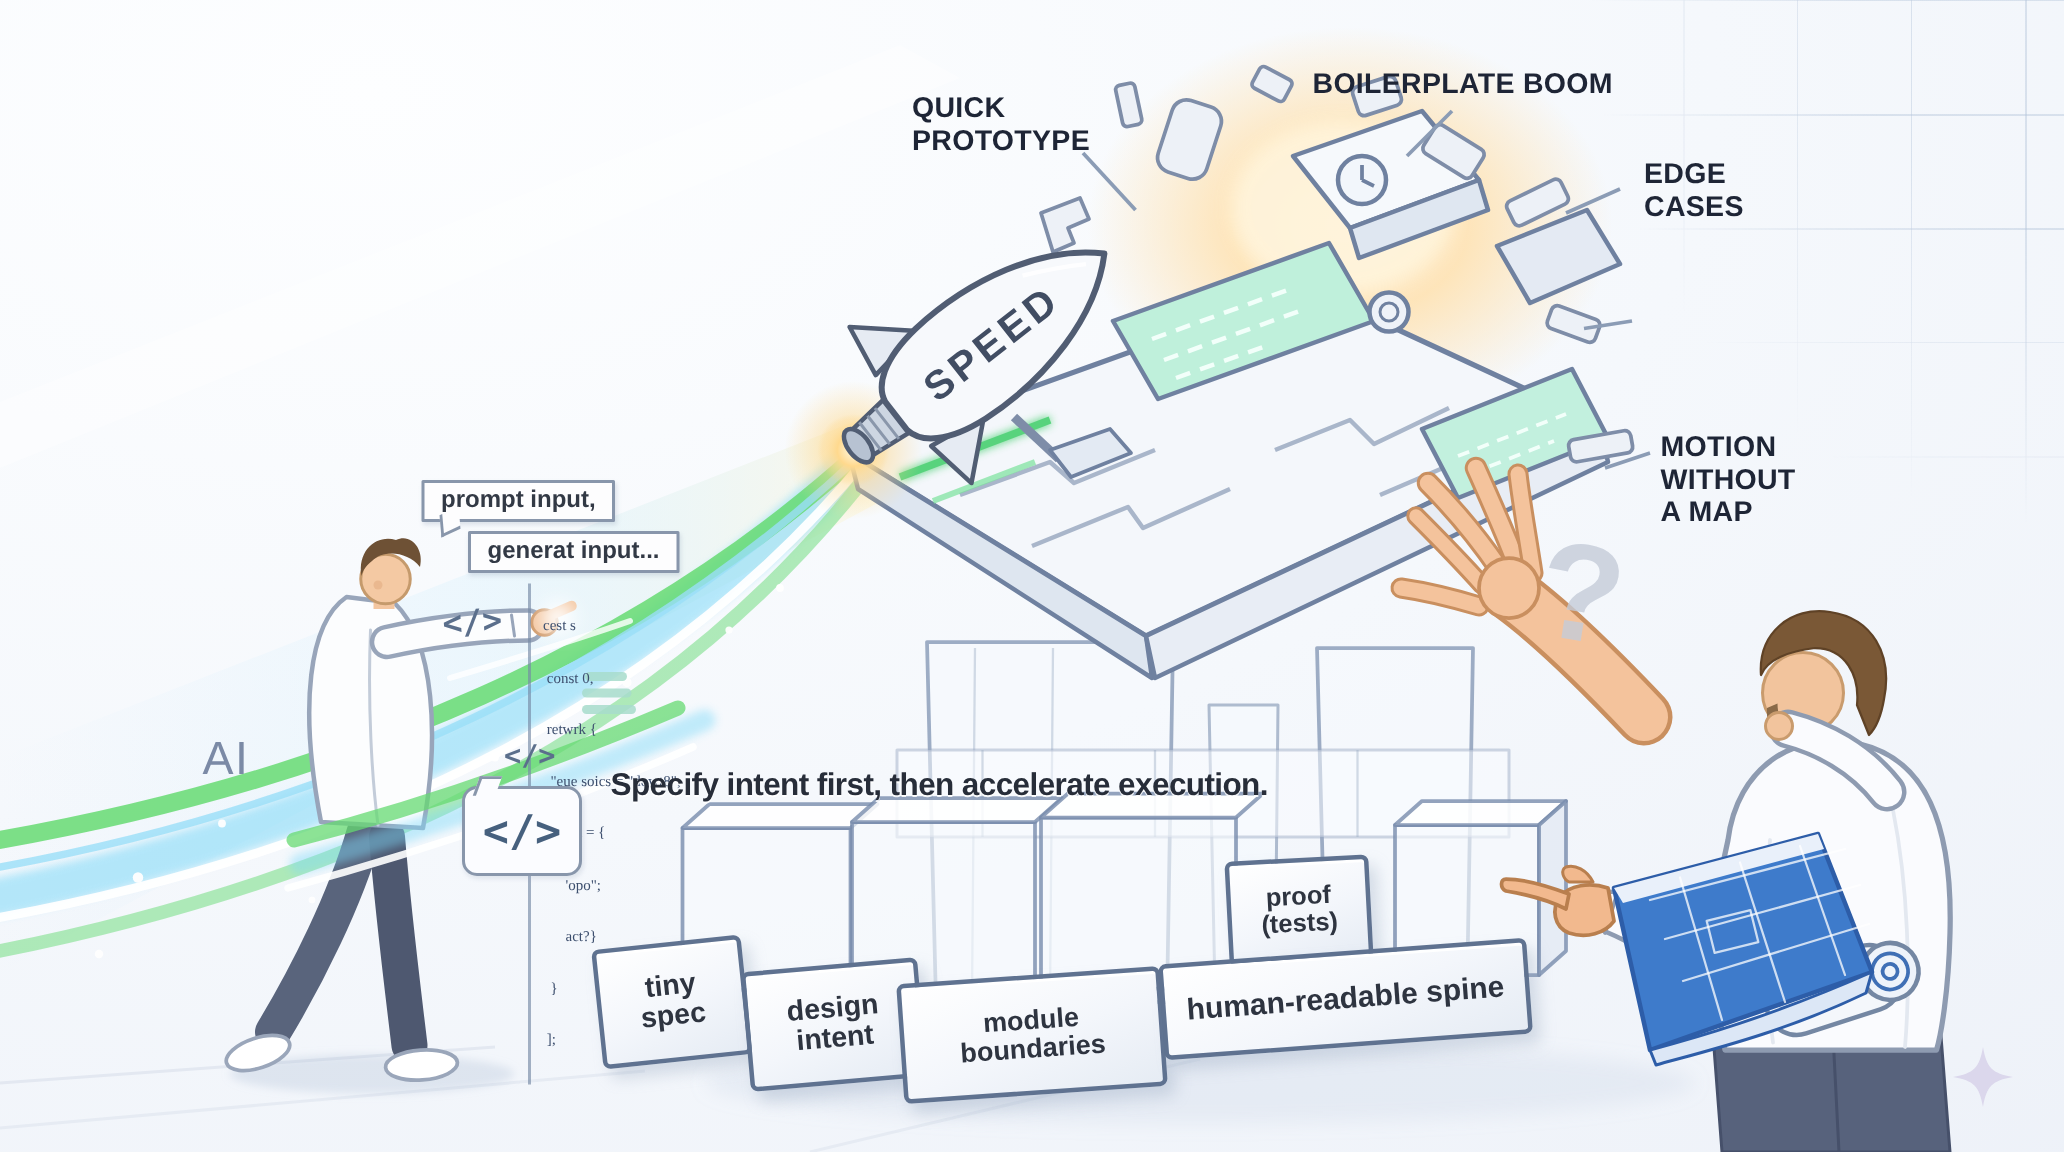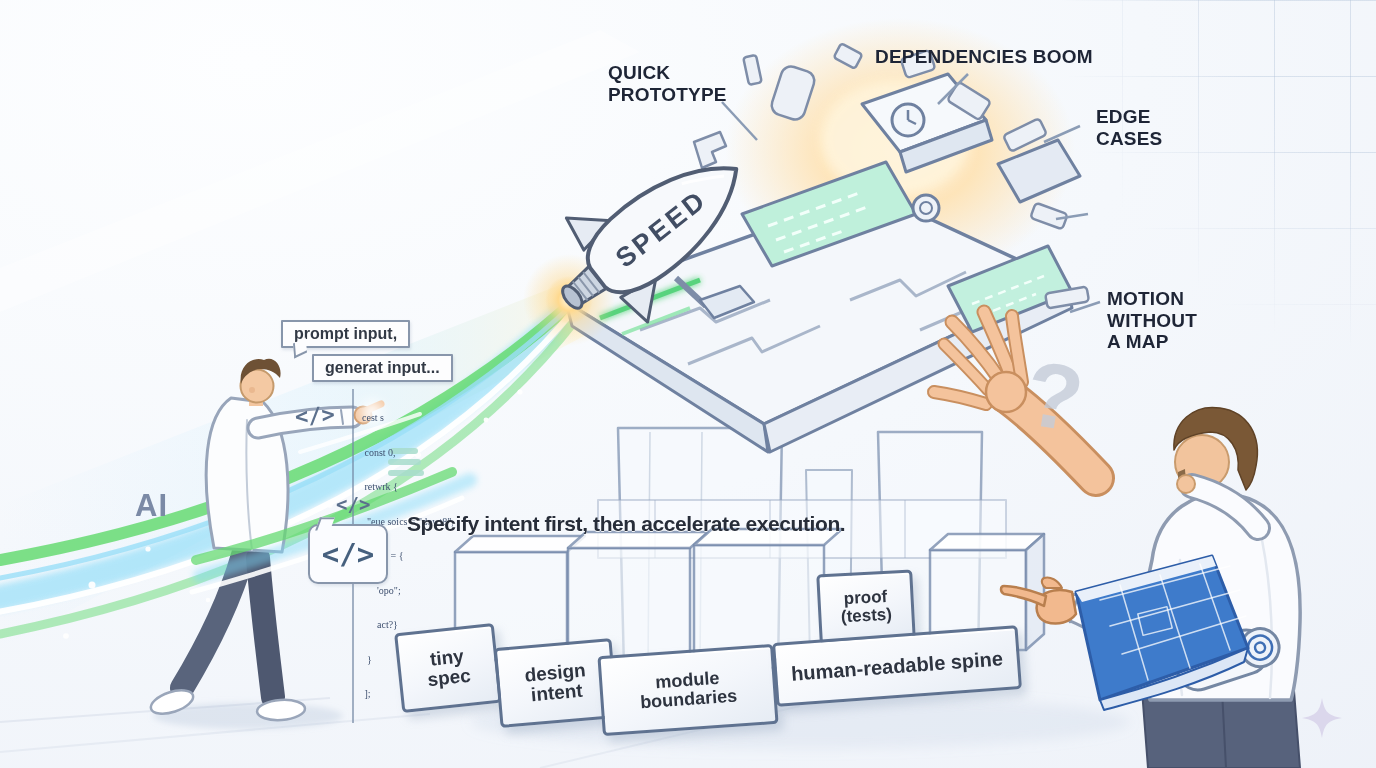--- a/index.html
+++ b/index.html
@@ -17,21 +17,21 @@
     mask-image:radial-gradient(120% 110% at 100% 0%, #000 35%, transparent 80%);
   }
   svg{position:absolute;inset:0;z-index:1;}
   .ov{position:absolute;z-index:2;}
   .pre{white-space:pre-line;}
   .title{left:75px;top:64px;font-size:64px;font-weight:800;line-height:66px;
     letter-spacing:-2px;color:#1c2334;}
   .callout{font-weight:800;font-size:19px;line-height:1.14;color:#1e2536;letter-spacing:.2px;}
   .tagline{left:407px;top:512px;font-size:21px;font-weight:700;color:#272d39;
     letter-spacing:-.4px;text-shadow:0 1px 0 rgba(255,255,255,.85);}
-  .ai{left:135px;top:488px;font-size:31px;font-weight:700;color:#7b8aa6;letter-spacing:1px;}
+  .ai{left:135px;top:488px;font-size:31px;font-weight:400;color:#7b8aa6;letter-spacing:1px;}
   .bubble{
     background:#fdfdfe;border:2px solid #8896ab;border-radius:1px;
     padding:3px 11px;font-size:16px;font-weight:600;color:#323945;
     box-shadow:1px 2px 3px rgba(140,155,180,.25);
   }
   .bubble.tail::after{
     content:"";position:absolute;left:10px;bottom:-9px;width:12px;height:12px;
     background:#fdfdfe;border-left:2px solid #8896ab;border-bottom:2px solid #8896ab;
     transform:rotate(-25deg) skewX(-20deg);
   }
@@ -307,21 +307,21 @@
     </g>
 
     <g transform="translate(1322,718)">
       <path d="M0,-20 C2.5,-6 6,-2.5 20,0 C6,2.5 2.5,6 0,20 C-2.5,6 -6,2.5 -20,0 C-6,-2.5 -2.5,-6 0,-20 Z" fill="#dbd7ec"></path>
     </g>
   </svg>
 
 
   <div class="ov callout pre" style="left:608px;top:62px;width:112px;">QUICK
 PROTOTYPE</div>
-  <div class="ov callout" style="left:875px;top:46px">DEPENDENCIES BOOM</div>
+  <div class="ov callout" style="left:875px;top:46px">BOILERPLATE BOOM</div>
   <div class="ov callout pre" style="left:1096px;top:106px">EDGE
 CASES</div>
   <div class="ov callout pre" style="left:1107px;top:288px">MOTION
 WITHOUT
 A MAP</div>
 
   <div class="ov ai">AI</div>
 
   <div class="ov bubble tail" style="left:281px;top:320px">prompt input,</div>
   <div class="ov bubble" style="left:312px;top:354px">generat input...</div>

